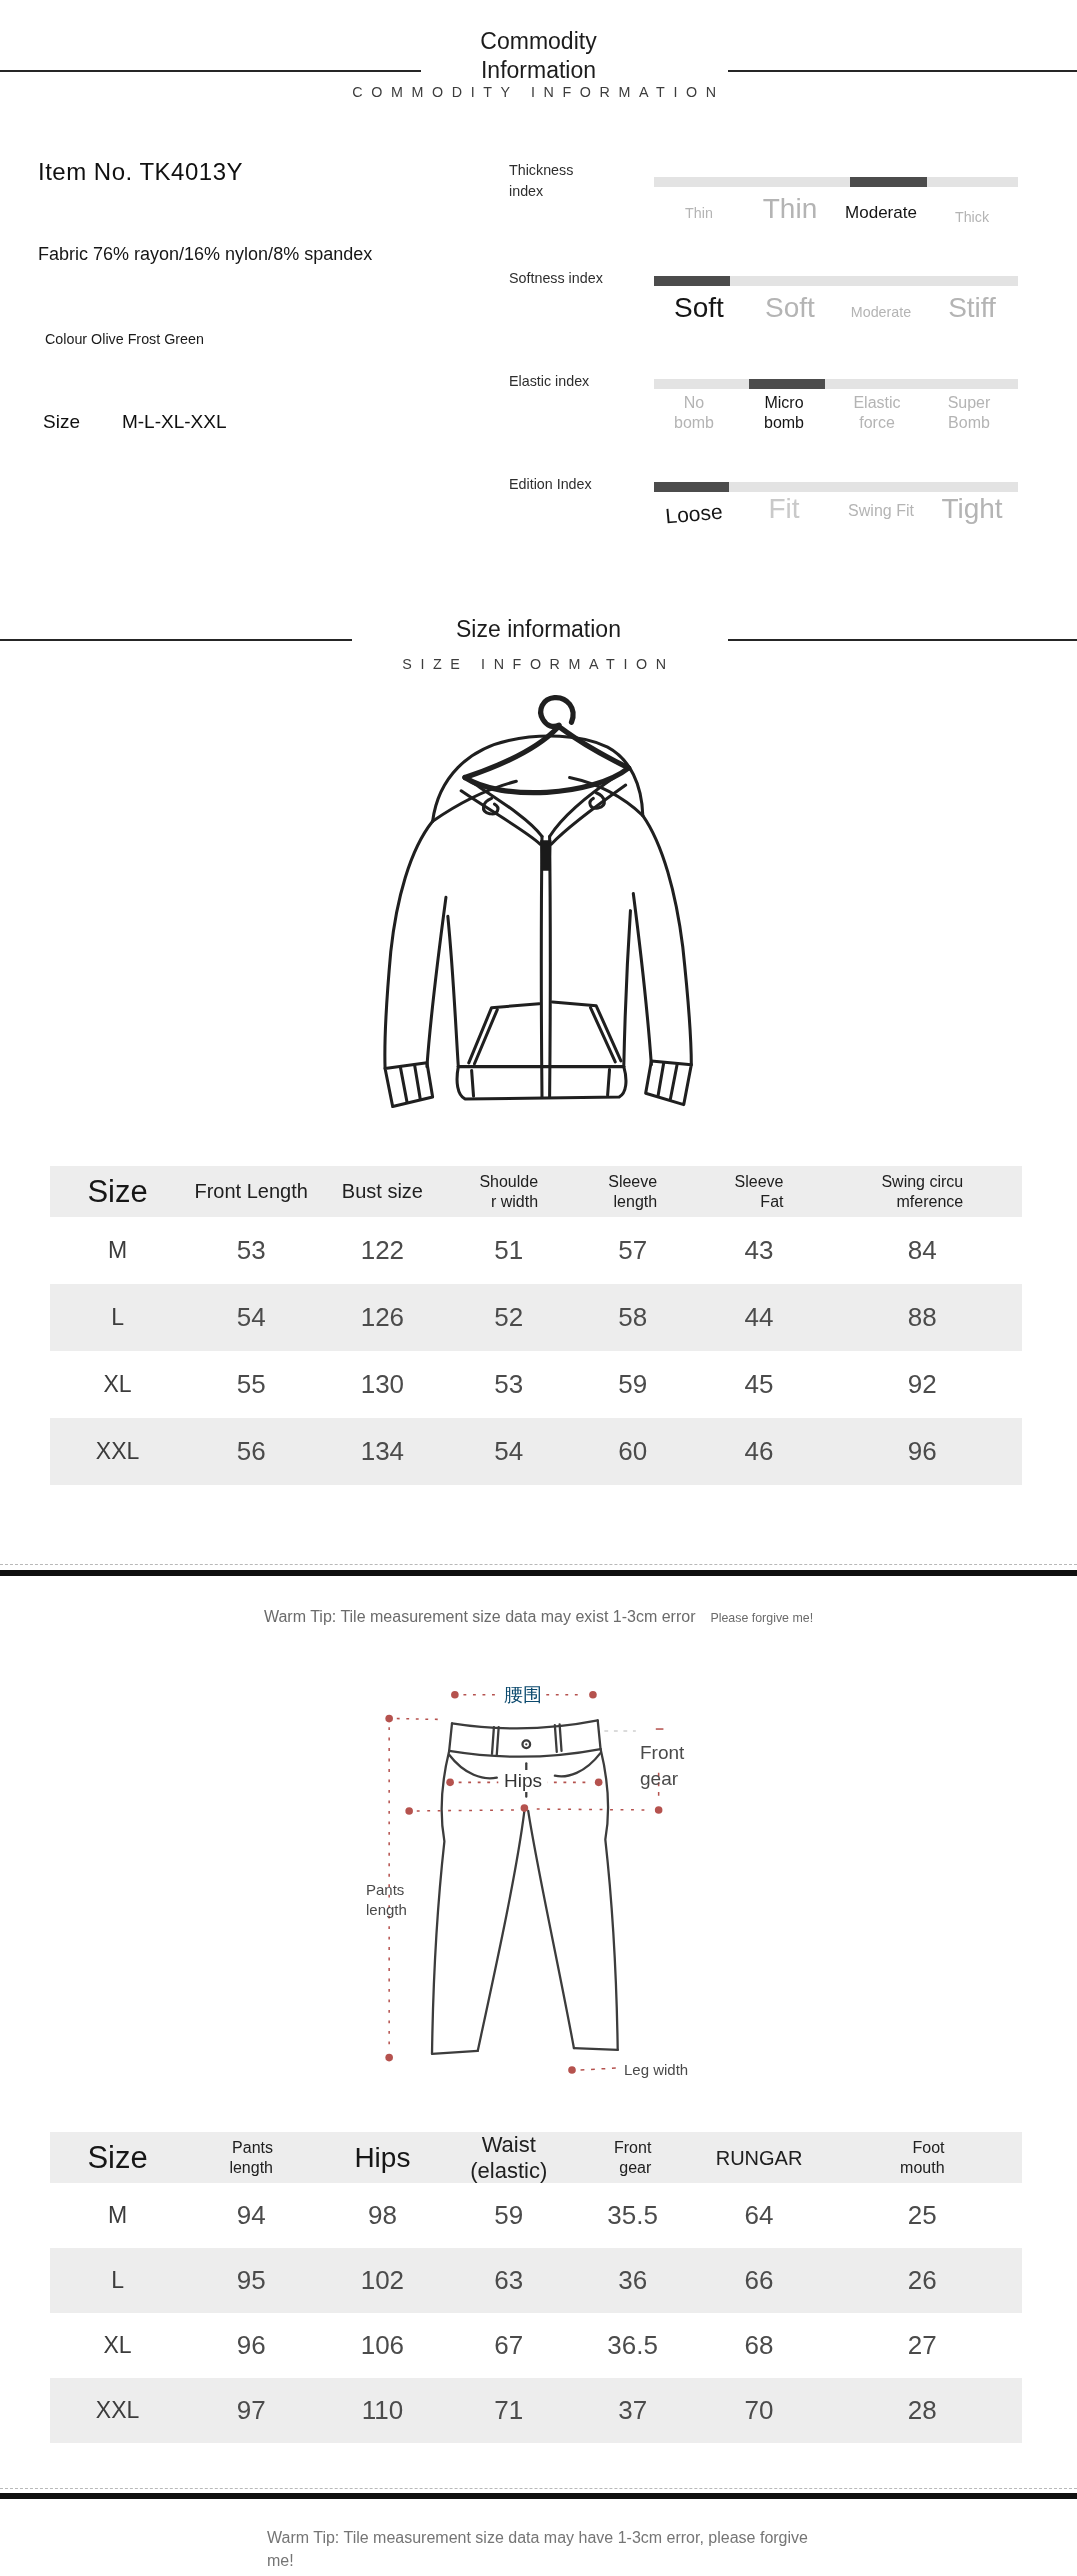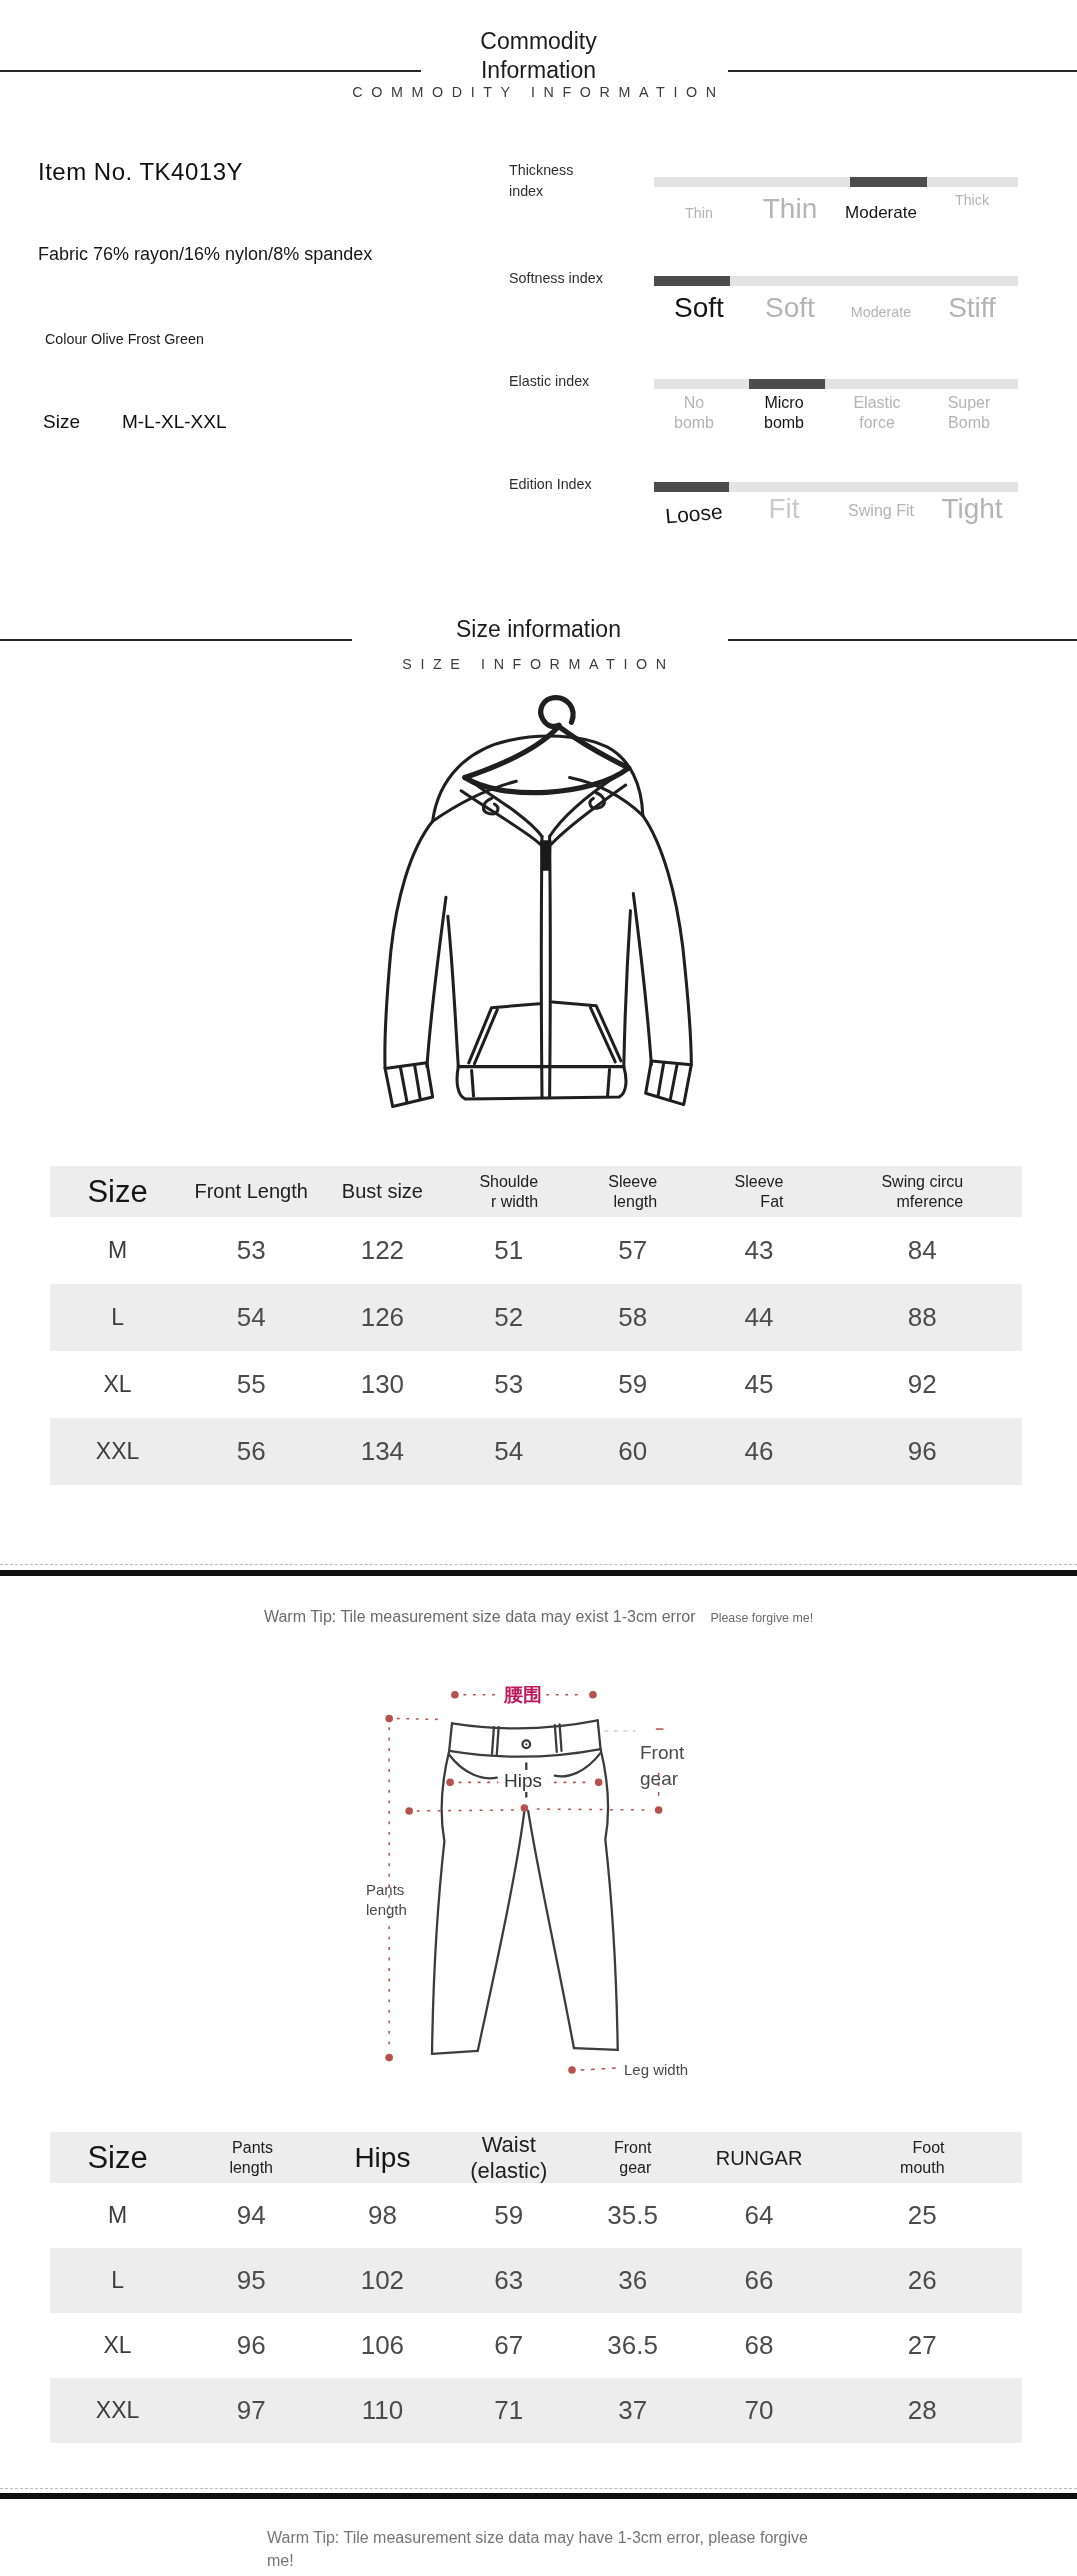--- a/index.html
+++ b/index.html
@@ -51,21 +51,21 @@
 
   
   .sep-dash{left:0;width:100%;border-top:1.9px dashed #b9b9b9;height:0;}
   .sep-solid{left:0;width:100%;height:5.7px;background:#101010;}
   .tip1{font-size:16px;color:#6b6b6b;}
   .tip1 .small{font-size:12.4px;margin-left:15px;}
   .tip2{left:267px;width:557px;font-size:16px;color:#757575;line-height:1.45;}
 
   
   .plabel{color:#4a4a4a;line-height:1.35;}
-  .waistlab{font-size:19px;font-weight:bold;color:#be185d;transform:translateX(-50%);}
+  .waistlab{font-size:19px;font-weight:normal;color:#0c4a6e;transform:translateX(-50%);}
   .hipslab{font-size:19px;color:#333;background:#fff;padding:0 5.7px;transform:translateX(-50%);}
   svg{display:block;}
 </style>
 </head>
 <body>
 
 <div id="page">
 
   <div class="abs ctr sec-title pre" style="top:27px">Commodity
 Information</div>
@@ -81,21 +81,21 @@
   </div>
 
   <div>
     <div class="abs idx-label" style="top:160px;width:86px">Thickness index</div>
     <div class="abs idx-bar" style="top:177px">
       <div class="seg" style="left:53.9%;width:21%"></div>
     </div>
     <span class="abs opt s15" style="left:699px;top:204px">Thin</span>
     <span class="abs opt s29" style="left:790px;top:191px">Thin</span>
     <span class="abs opt s18 dark" style="left:881px;top:202px">Moderate</span>
-    <span class="abs opt s15" style="left:972px;top:191px">Thick</span>
+    <span class="abs opt s15" style="left:972px;top:208px">Thick</span>
   </div>
 
   <div>
     <div class="abs idx-label" style="top:268px">Softness index</div>
     <div class="abs idx-bar" style="top:276px">
       <div class="seg" style="left:0;width:21%"></div>
     </div>
     <span class="abs opt s29 dark" style="left:699px;top:290px">Soft</span>
     <span class="abs opt s29" style="left:790px;top:290px">Soft</span>
     <span class="abs opt s15" style="left:881px;top:303px">Moderate</span>

